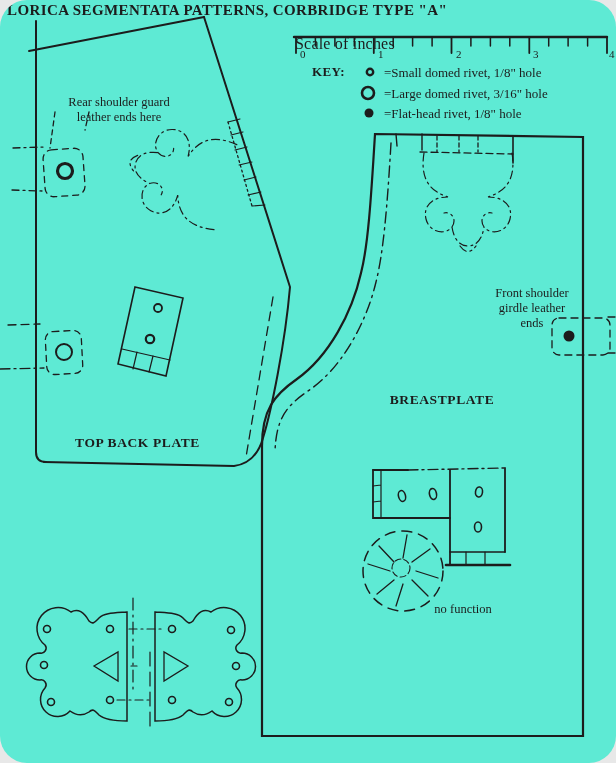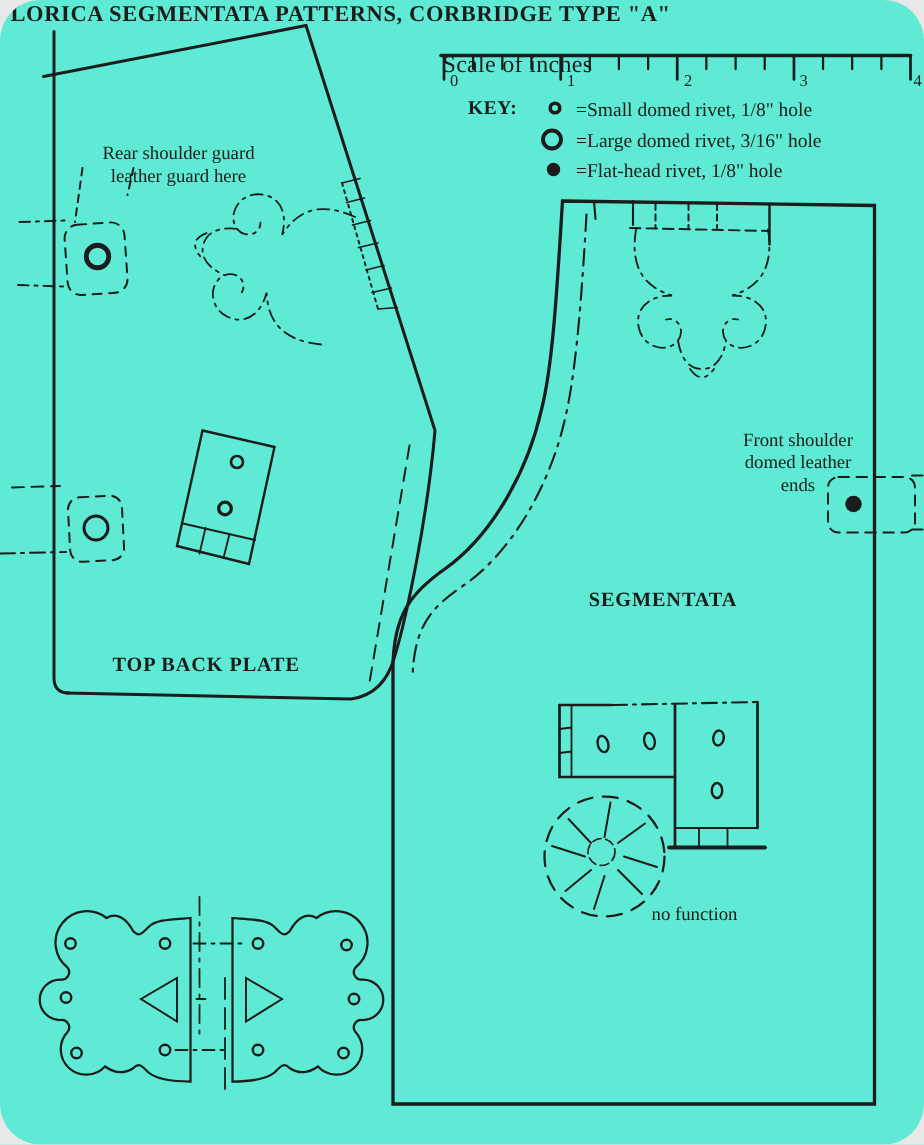--- a/index.html
+++ b/index.html
@@ -178,31 +178,31 @@
   <span class="tick-num" style="left:533px">3</span>
   <span class="tick-num" style="left:609px">4</span>
 
   <div class="abs key-heading">KEY:</div>
   <div class="key-label" style="top:65px">=Small domed rivet, 1/8" hole</div>
   <div class="key-label" style="top:86px">=Large domed rivet, 3/16" hole</div>
   <div class="key-label" style="top:106px">=Flat-head rivet, 1/8" hole</div>
 
   <div class="abs note" style="left:38px;top:95px;width:162px">
     <div>Rear shoulder guard</div>
-    <div>leather guard here</div>
+    <div>leather ends here</div>
   </div>
 
 
   <div class="abs plate-label" style="left:60px;top:435px;width:155px">TOP BACK PLATE</div>
 
-  <div class="abs plate-label" style="left:378px;top:392px;width:128px">SEGMENTATA</div>
+  <div class="abs plate-label" style="left:378px;top:392px;width:128px">BREASTPLATE</div>
 
   <div class="abs note" style="left:468px;top:286px;width:128px">
     <div>Front shoulder</div>
-    <div>domed leather</div>
+    <div>girdle leather</div>
     <div>ends</div>
   </div>
 
   <div class="abs note" style="left:398px;top:602px;width:130px">
     <div>no function</div>
   </div>
 
 </div>
 
 </body></html>

